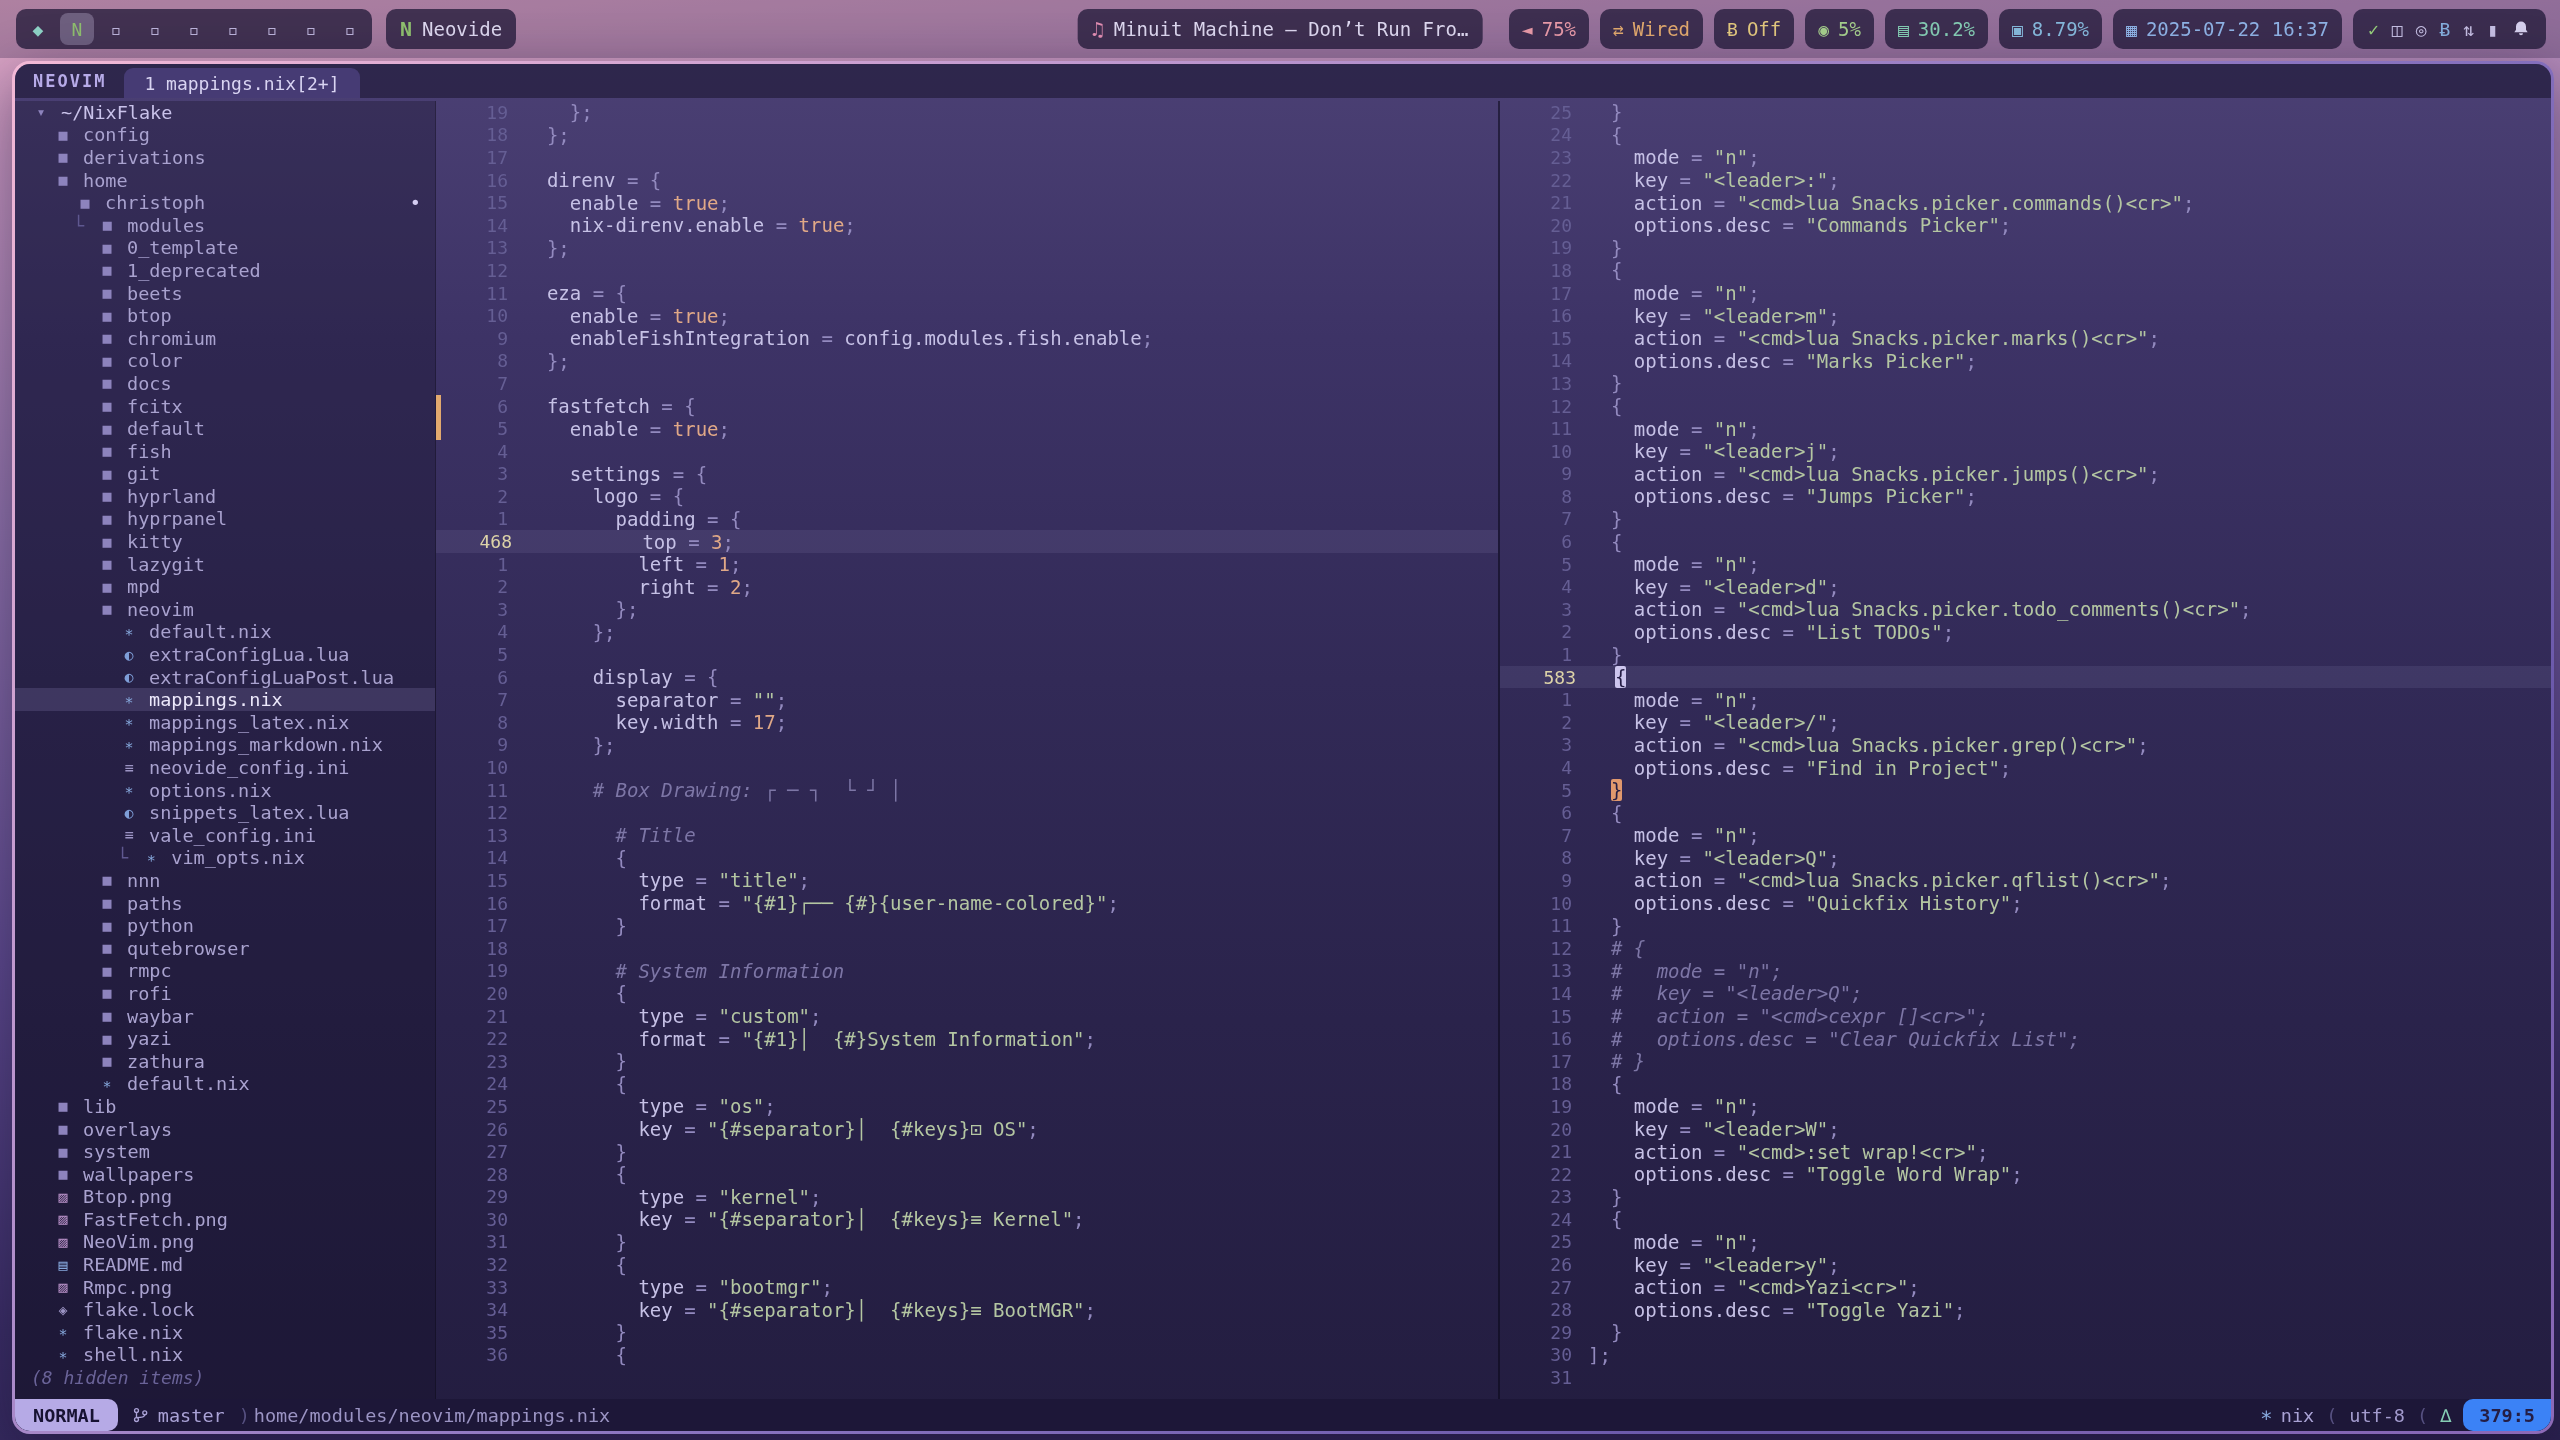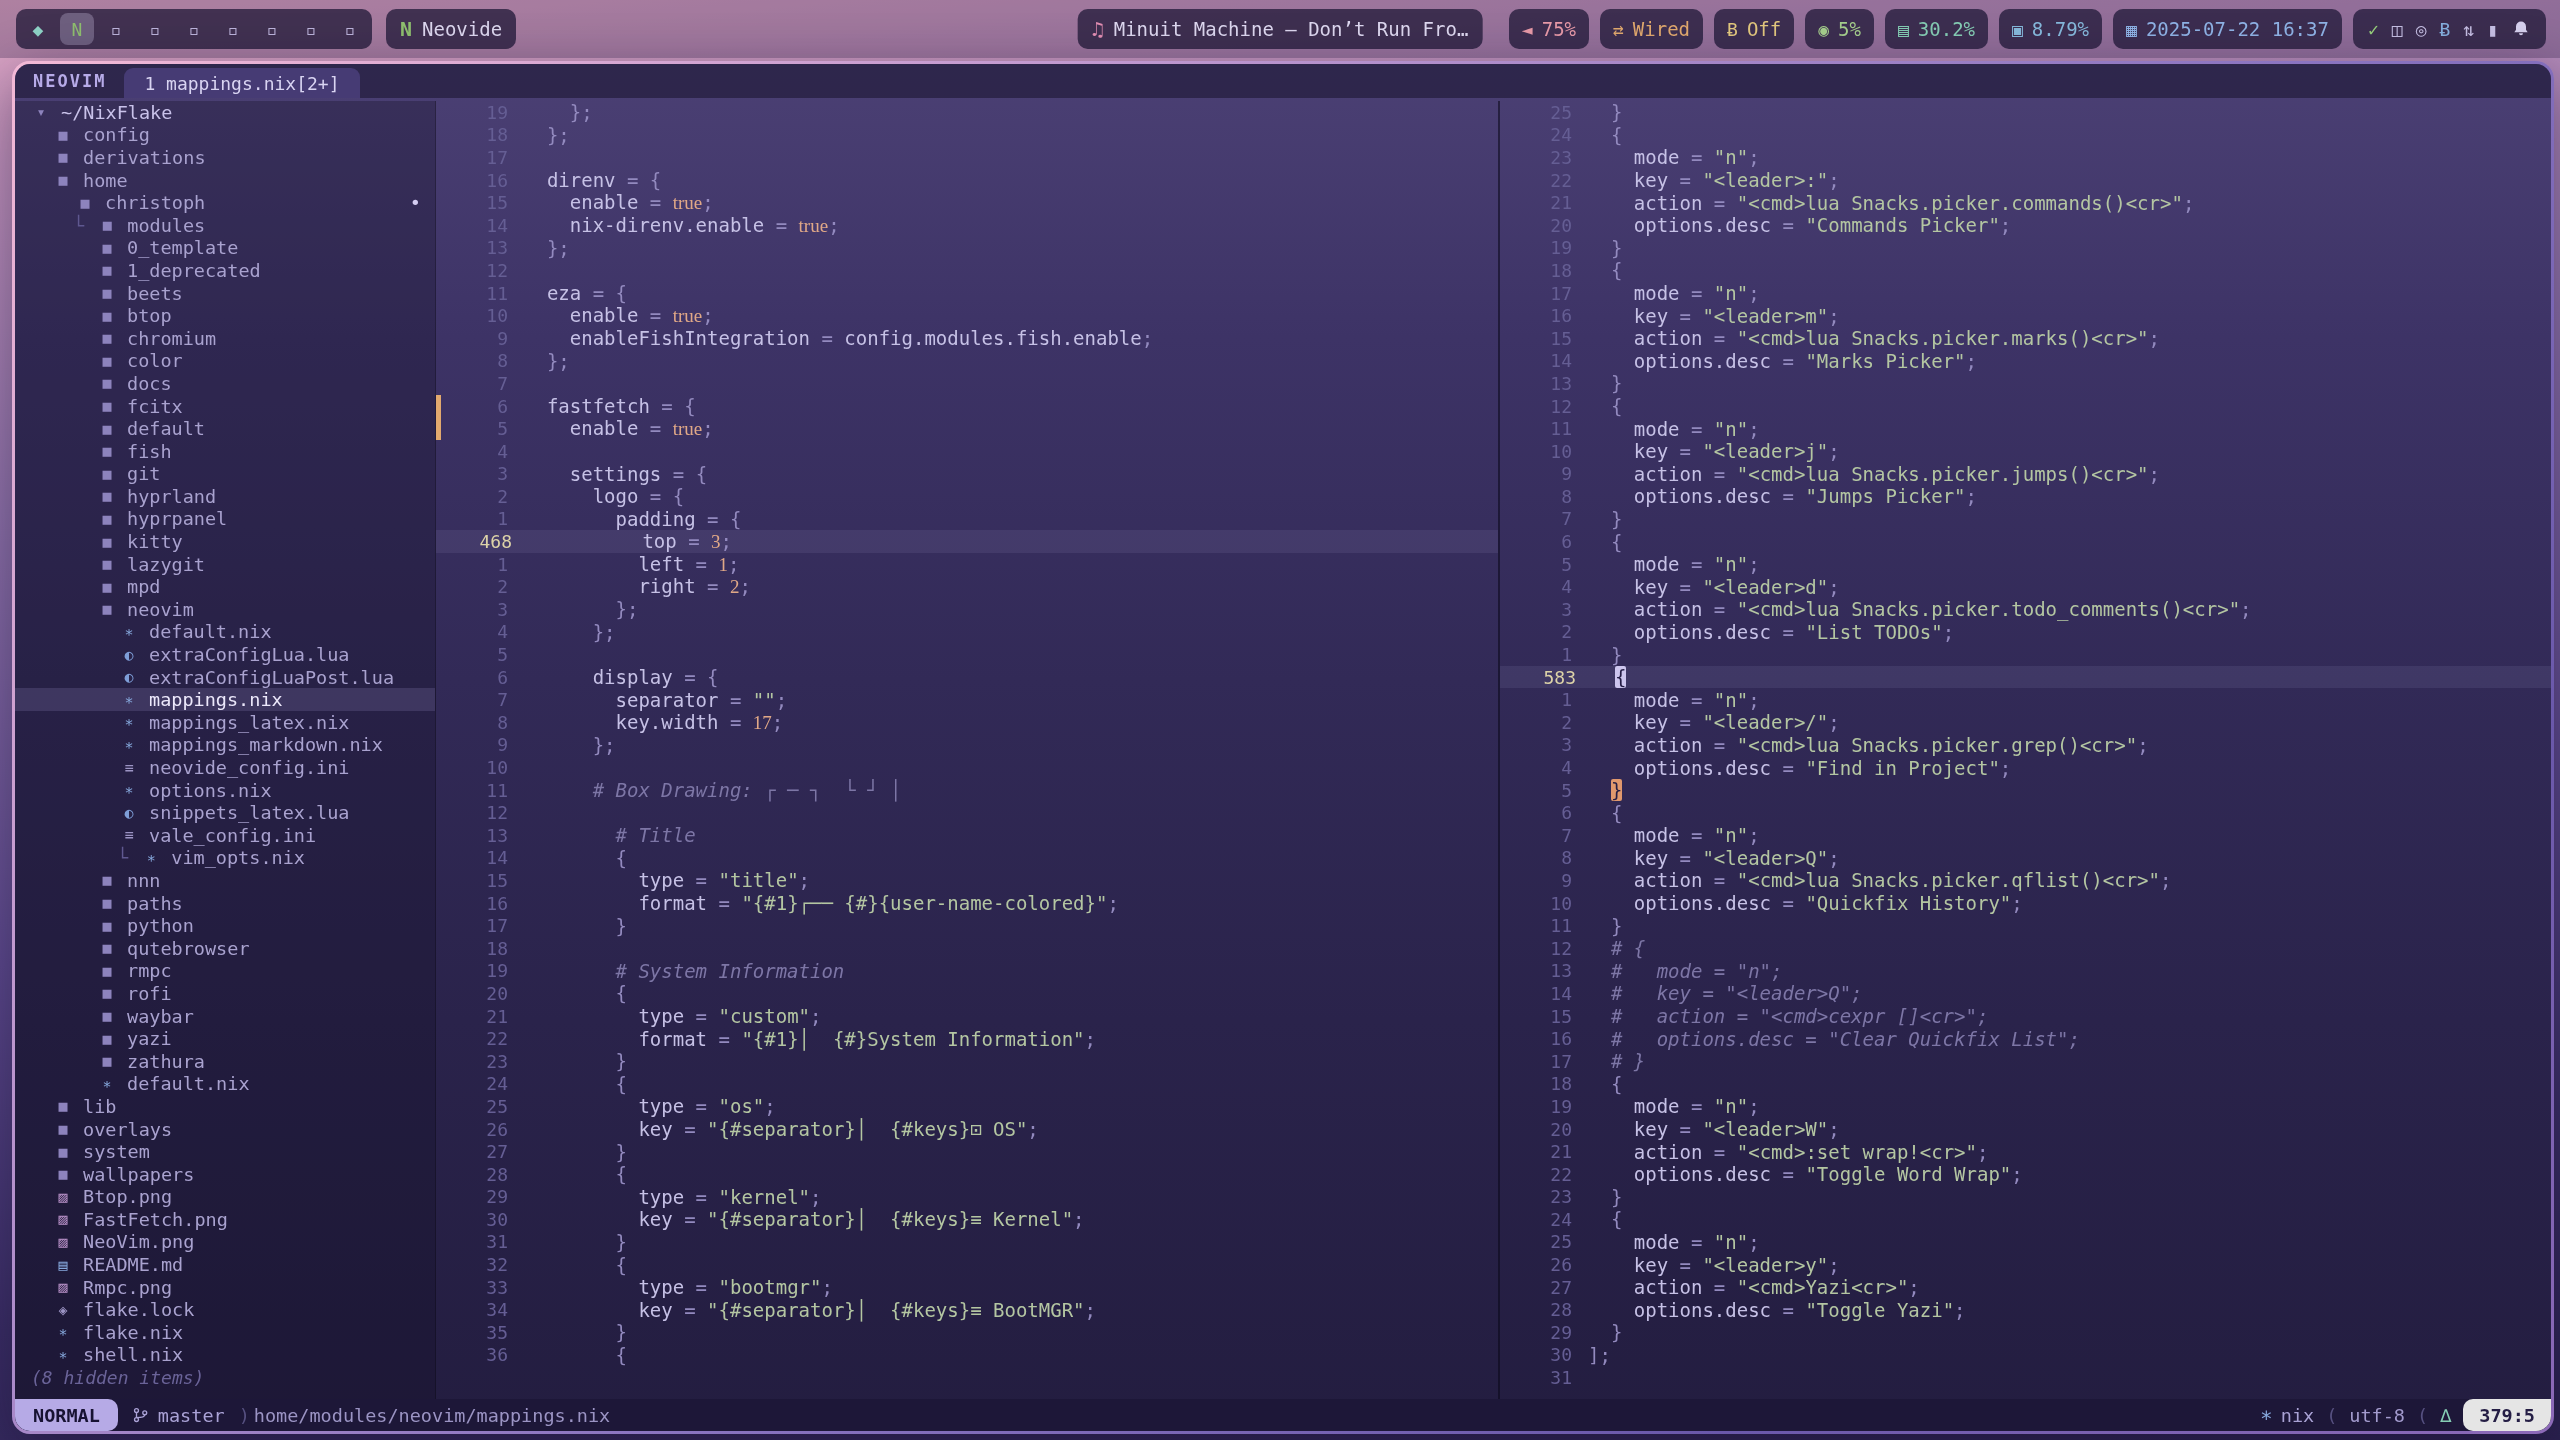--- a/index.html
+++ b/index.html
@@ -54,38 +54,38 @@
   #editor-left{width:1062px;flex:none;border-right:2px solid rgba(10,8,24,.55);}
   #editor-right{flex:1;min-width:0;}
   .row{height:22.6px;display:flex;align-items:center;white-space:pre;}
   .row.cur{background:rgba(205,195,245,.09);}
   .sign{width:12px;flex:none;align-self:stretch;}
   .sign.change{background:linear-gradient(90deg,#e2a96e 5px,transparent 5px);}
   .ln{width:60px;flex:none;text-align:right;color:#655e94;font-size:18px;margin-right:16px;}
   .ln.ln-cur{text-align:right;padding-left:4px;color:#ddd3a8;}
   .code{flex:1;min-width:0;color:#c6c1e6;}
   .code .pun{color:#938abf;}
-  .code .num{color:#e0a887;font-family:Liberation Serif, serif;}
+  .code .num{color:#e0a887;}
   .code .str{color:#b4c6a2;}
   .code .com{color:#7d76a6;font-style:italic;}
   .code .cursor{background:#cdc6ee;color:#241d44;border-radius:2px;}
   .code .match{background:#e0986d;color:#241d44;border-radius:2px;}
   
   .statusline{height:32px;flex:none;display:flex;align-items:center;background:#1d1738;
     font-size:18.5px;color:#a39bce;}
   .mode{background:#b6aae6;color:#171232;font-weight:bold;padding:0 18px;height:100%;
     display:flex;align-items:center;border-radius:0 10px 10px 0;}
   .branch-seg{display:flex;align-items:center;gap:8px;padding:0 14px;color:#aaa2d6;}
   .sl-sep{color:#565080;}
   .path{margin-left:4px;color:#9b94c4;}
   .sl-right{margin-left:auto;display:flex;align-items:center;gap:12px;height:100%;}
   .lang-seg{display:flex;align-items:center;gap:8px;color:#a9a2d4;}
   .nix-ico{color:#86a8dc;font-size:21px;}
   .ff{color:#85cdb4;}
-  .pos{background:#e5e5e5;color:#241d44;font-weight:bold;padding:0 16px;height:100%;
+  .pos{background:#3b82f6;color:#241d44;font-weight:bold;padding:0 16px;height:100%;
     display:flex;align-items:center;border-radius:10px 0 0 10px;}
 </style>
 </head>
 <body>
 
 <div class="topbar">
   <div class="pill ws-group" id="workspaces">
       <div class="ws">
         <span class="wsg" style="color: rgb(143, 211, 199);">◆</span>
       </div>

